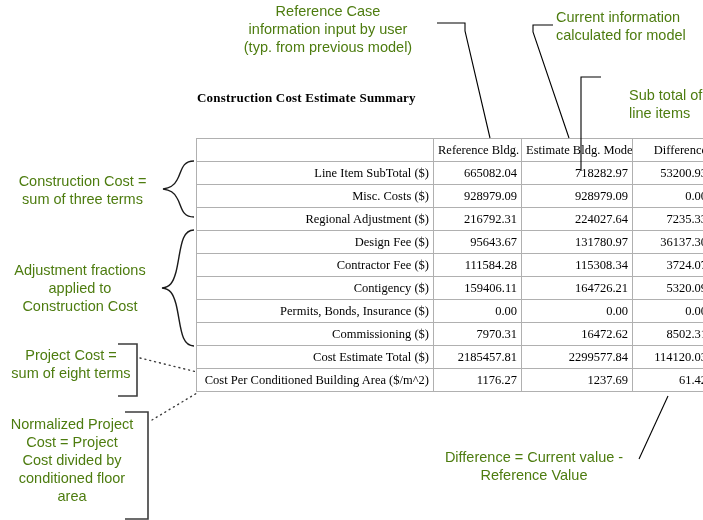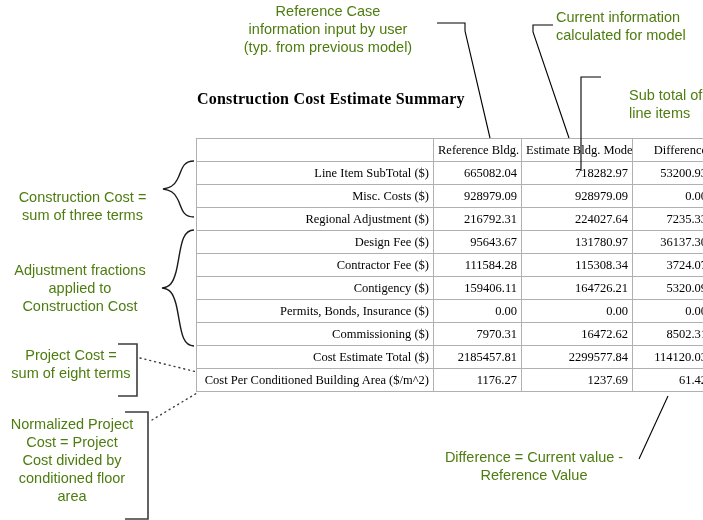--- a/index.html
+++ b/index.html
@@ -56,21 +56,21 @@
   #cost-table .c-dif   { width:  70px; text-align: right; }
   #cost-table thead th { text-align: center; }
   #cost-table thead th.c-label { border-right: 1px solid #b0b0b0; }
 
   
   #table-title {
     position: absolute;
     left: 197px;
     top: 90px;
     font-family: "Liberation Serif", serif;
-    font-size: 16px;
+    font-size: 13px;
     font-weight: bold;
     color: #000000;
     letter-spacing: 0.2px;
   }
 
   
   #overlay {
     position: absolute;
     left: 0; top: 0;
     width: 703px; height: 520px;
@@ -165,21 +165,21 @@
   <div class="anno center" style="left:222px; top:2px; width:212px;">Reference Case
 information input by user
 (typ. from previous model)</div>
 
   <div class="anno left" style="left:556px; top:8px; width:146px;">Current information
 calculated for model</div>
 
   <div class="anno left" style="left:593px; top:86px; width:108px;margin-left:36px;">Sub total of
 line items</div>
 
-  <div class="anno center" style="left:10px; top:172px; width:145px;margin-top:16px;">Construction Cost =
+  <div class="anno center" style="left:10px; top:172px; width:145px;">Construction Cost =
 sum of three terms</div>
 
   <div class="anno center" style="left:4px; top:261px; width:152px;">Adjustment fractions
 applied to
 Construction Cost</div>
 
   <div class="anno center" style="left:8px; top:346px; width:126px;">Project Cost =
 sum of eight terms</div>
 
   <div class="anno center" style="left:2px; top:415px; width:140px;">Normalized Project

